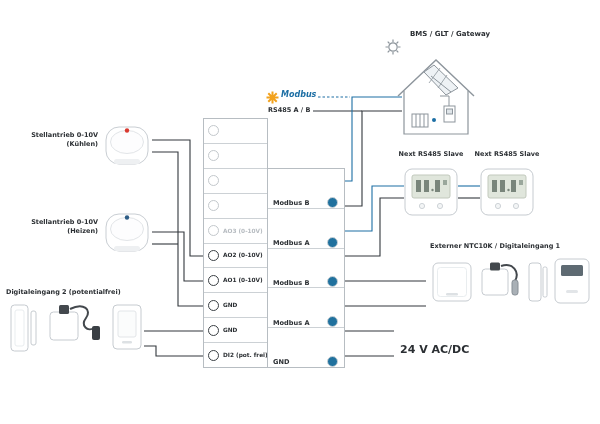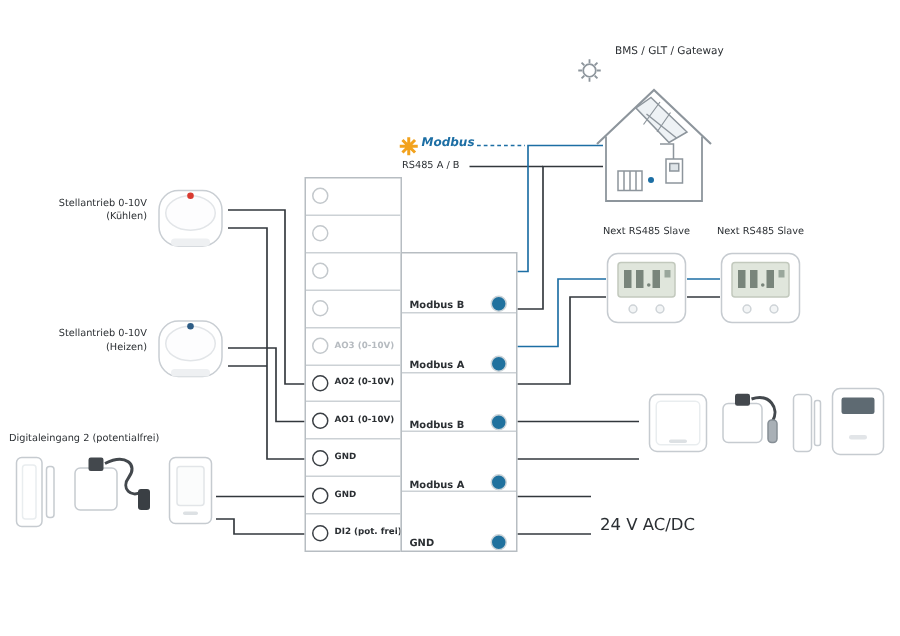--- a/index.html
+++ b/index.html
@@ -2,21 +2,21 @@
 <html><head>
 <meta charset="utf-8">
 <style>
   html,body{margin:0;padding:0;background:#fff;}
   .canvas{position:relative;width:600px;height:424px;background:#ffffff;
           font-family:"DejaVu Sans","Liberation Sans",sans-serif;color:#2b2f33;overflow:hidden;}
   .abs{position:absolute;}
   svg{display:block;}
   .wires{position:absolute;left:0;top:0;z-index:1;}
   .dev{position:absolute;z-index:2;}
-  .tag{position:absolute;z-index:3;font-weight:normal;color:#2b2f33;white-space:nowrap;}
+  .tag{position:absolute;z-index:3;font-weight:bold;color:#2b2f33;white-space:nowrap;}
   .fs7{font-size:7px;line-height:1.3;}
   .fs65{font-size:6.5px;line-height:1.35;}
   .fs11{font-size:11px;margin-top:16px;}
   .right-align{text-align:right;}
   .center{text-align:center;}
   .modbus-word{font-size:8px;font-style:italic;font-weight:bold;color:#1c6ea4;text-align:right;}
   
   .block{position:absolute;z-index:2;border:1px solid #b7bdc2;background:#fff;display:flex;flex-direction:column;box-sizing:border-box;}
   .trow{flex:1;display:flex;align-items:center;box-sizing:border-box;border-top:1px solid #ccd1d5;overflow:visible;}
   .trow:first-child{border-top:none;}
@@ -251,20 +251,21 @@
       <rect x="12" y="12" width="5" height="12" fill="#79857b"></rect>
       <rect x="20" y="12" width="5" height="12" fill="#79857b"></rect>
       <circle cx="28.5" cy="22" r="1.2" fill="#79857b"></circle>
       <rect x="31" y="12" width="5" height="12" fill="#79857b"></rect>
       <rect x="39" y="12" width="4" height="5" fill="#9aa79c"></rect>
       <circle cx="18" cy="38" r="2.6" fill="#f3f5f6" stroke="#ced3d7"></circle>
       <circle cx="36" cy="38" r="2.6" fill="#f3f5f6" stroke="#ced3d7"></circle>
     </svg>
   </div>
 
+  <div class="tag fs65" style="left:430px;top:242px;">Externer NTC10K / Digitaleingang 1</div>
   <div class="dev" style="left:432px;top:262px;">
     <svg width="40" height="40" viewBox="0 0 40 40">
       <rect x="1" y="1" width="38" height="38" rx="5" fill="#fff" stroke="#c6cbd0"></rect>
       <rect x="5.5" y="5.5" width="29" height="29" rx="3" fill="none" stroke="#e9edef"></rect>
       <rect x="14" y="31" width="12" height="2.4" rx="1.2" fill="#dde1e4"></rect>
     </svg>
   </div>
   <div class="dev" style="left:480px;top:260px;">
     <svg width="46" height="44" viewBox="0 0 46 44">
       <rect x="2" y="9" width="26" height="26" rx="3.5" fill="#fff" stroke="#c6cbd0"></rect>

